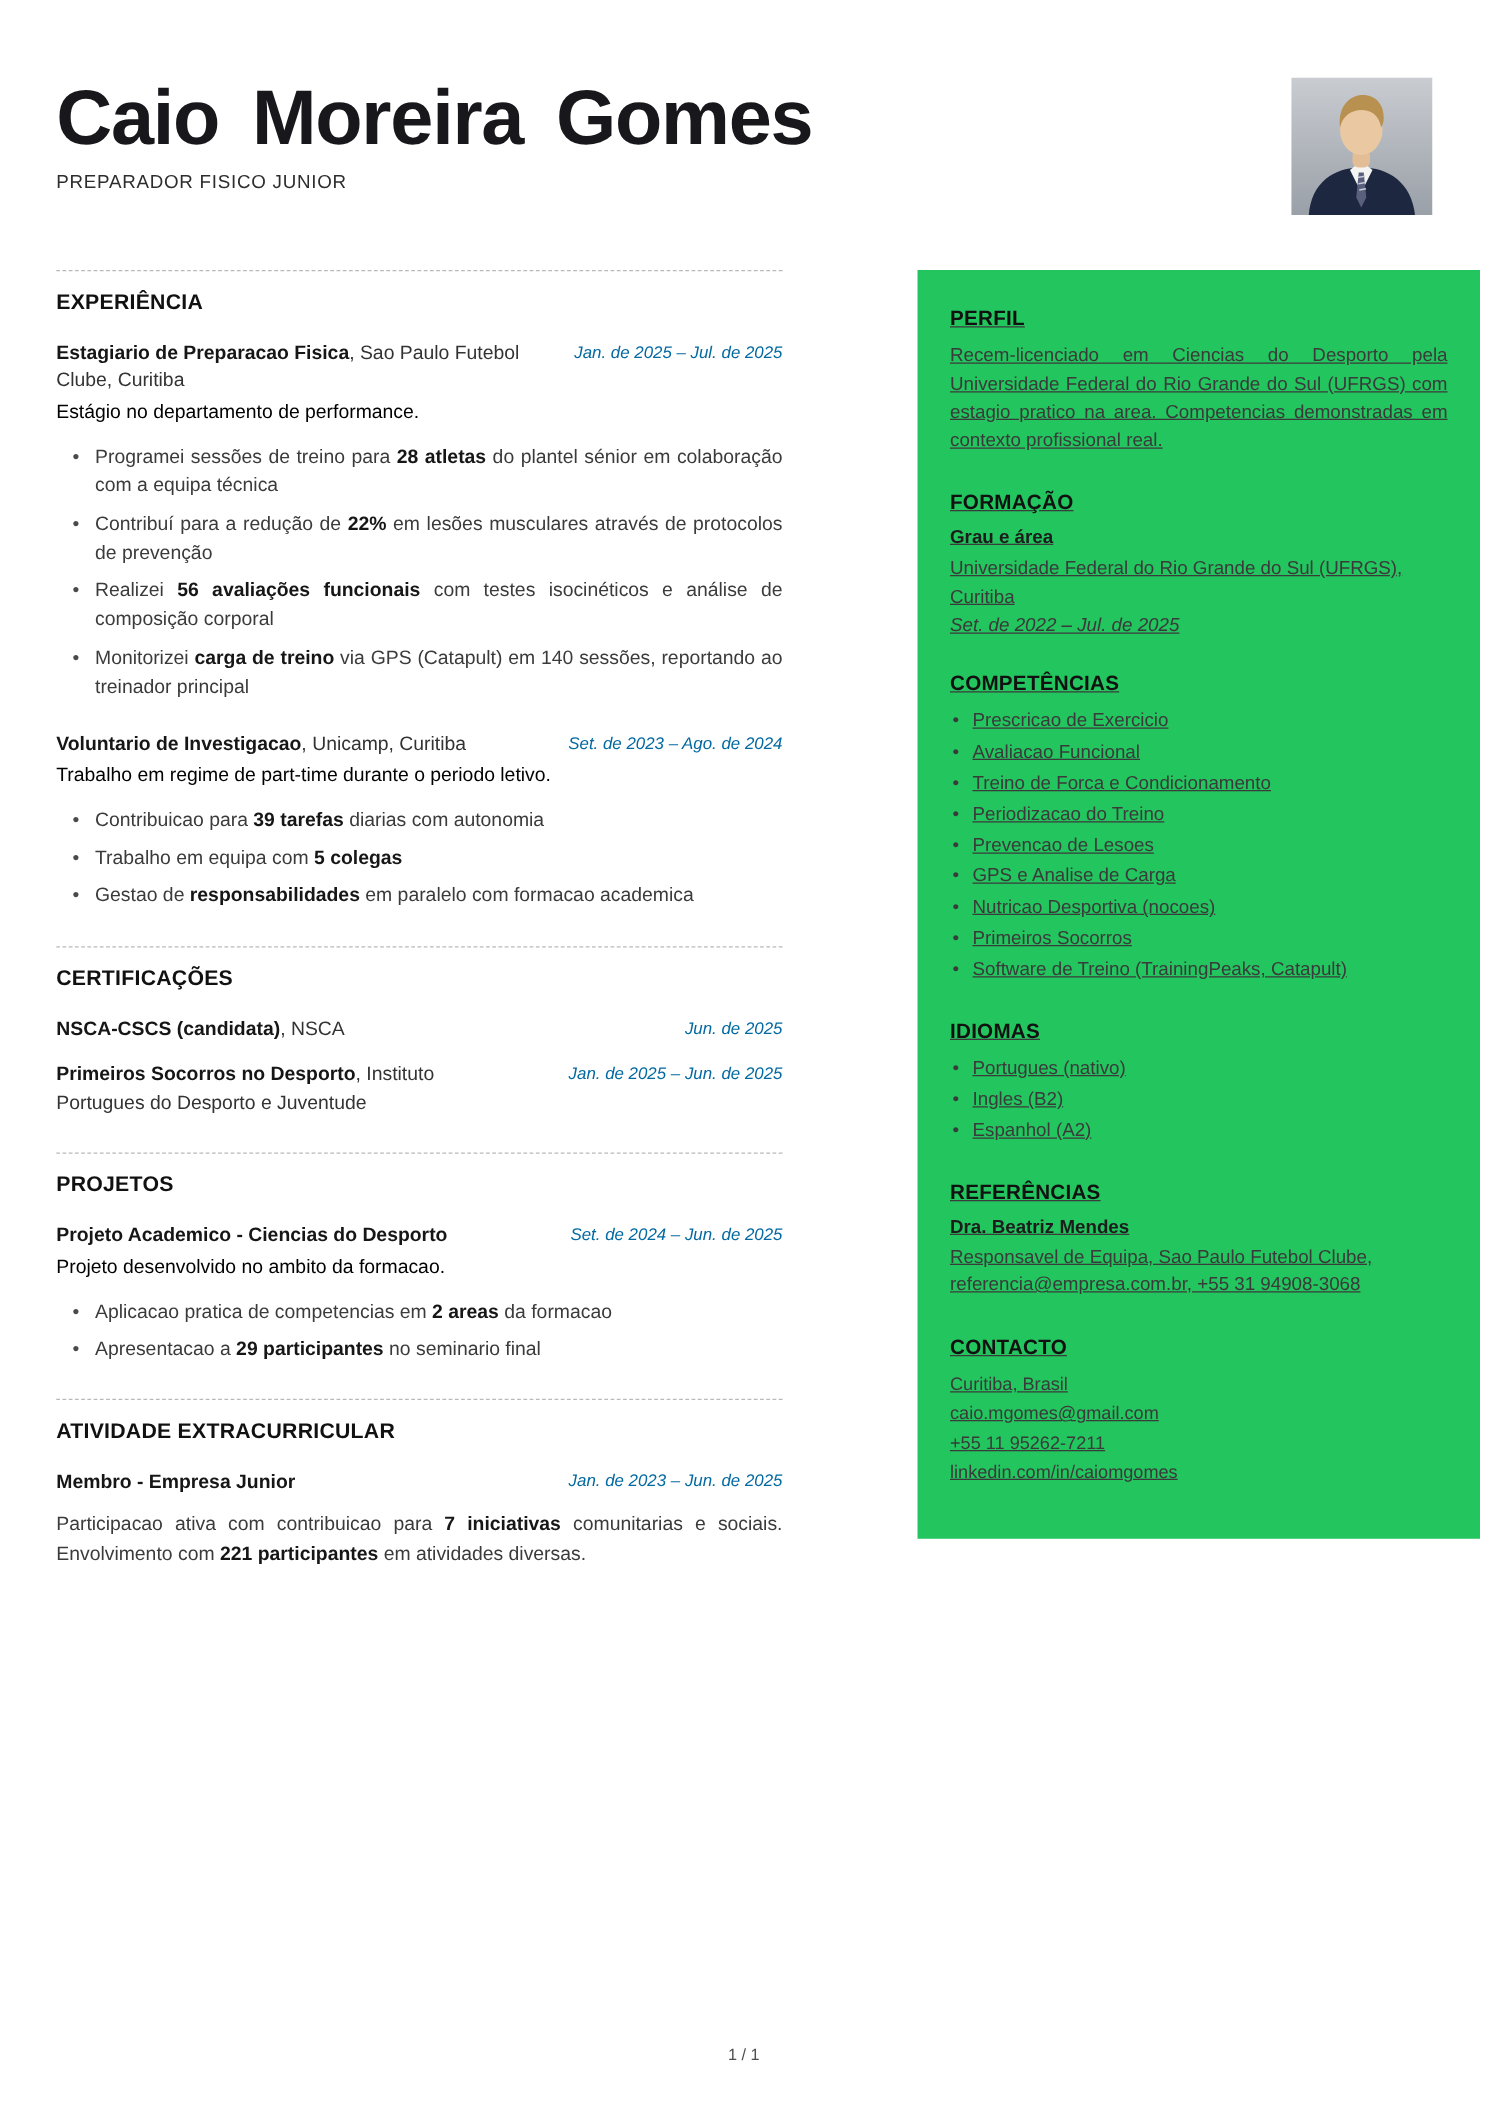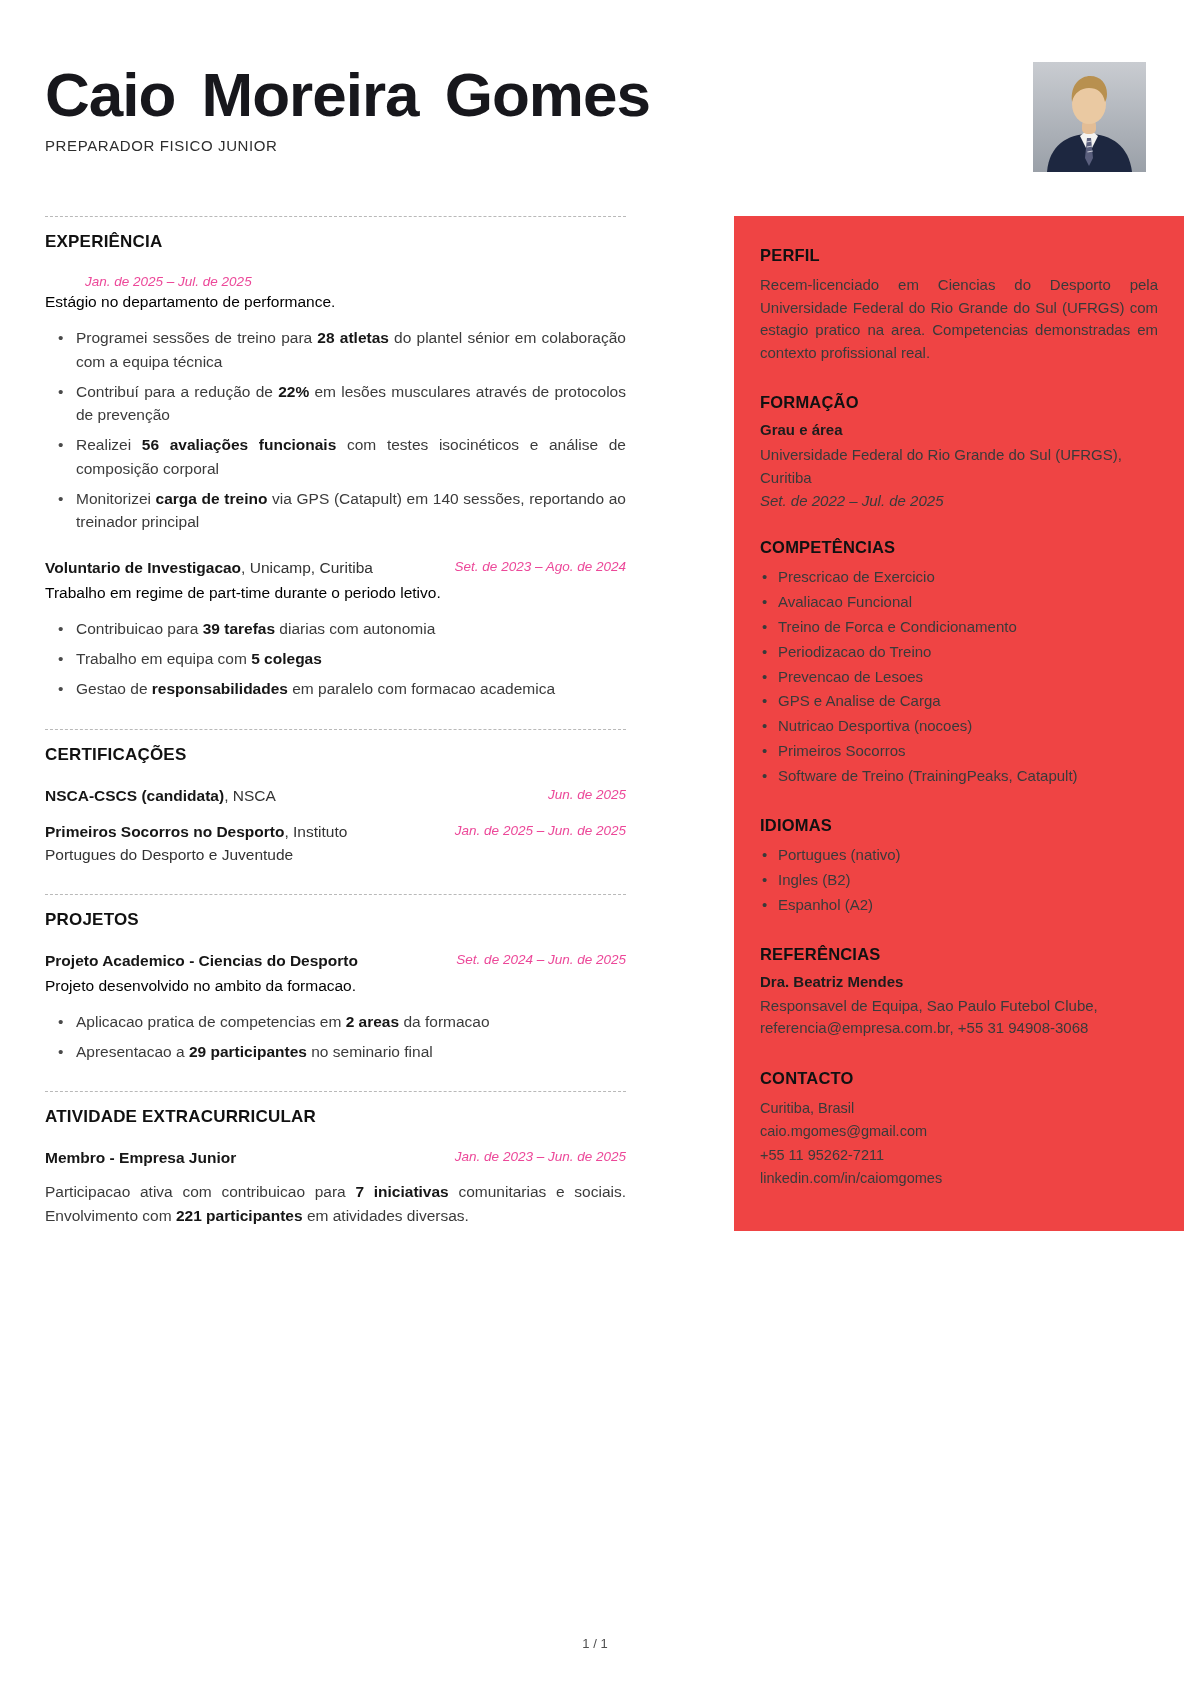--- a/index.html
+++ b/index.html
@@ -17,31 +17,31 @@
   .name {
     font-size: 62px; font-weight: bold; color: #17171c;
     letter-spacing: -1px; word-spacing: 10px; line-height: 1.05;
   }
   .subtitle { margin-top: 10px; font-size: 15px; letter-spacing: .6px; color: #2d2d2d; }
   .photo { width: 113px; height: 110px; flex: 0 0 auto; margin-right: 2px; }
   .photo svg { display: block; }
   
   .columns { display: flex; margin-top: 44px; align-items: flex-start; gap: 36px; }
   .col-left { width: 581px; flex: 0 0 581px; }
-  .col-right { width: 450px; flex: 0 0 450px; margin-left: 72px; background: #ef4444; padding: 30px 26px 26px 26px; }
+  .col-right { width: 450px; flex: 0 0 450px; margin-left: 72px; background: #22c55e; padding: 30px 26px 26px 26px; text-decoration: underline; }
   
   .rule { border-top: 1px dashed #b9b9b9; height: 0; margin-bottom: 15px; }
   .sec { margin-bottom: 28px; }
   .sec h2 { font-size: 17px; font-weight: bold; color: #111; letter-spacing: .2px; margin-bottom: 20px; }
   .entry { margin-bottom: 24px; }
   .entry:last-child { margin-bottom: 0; }
   .entry-head { display: flex; align-items: flex-start; }
   .entry-title { flex: 1 1 auto; font-size: 15.5px; line-height: 1.45; color: #333; }
   .entry-title strong { color: #161616; }
-  .entry-date { flex: 0 0 auto; margin-left: 40px; font-size: 13.5px; font-style: italic; color: #ec4899; white-space: nowrap; padding-top: 2px; }
+  .entry-date { flex: 0 0 auto; margin-left: 40px; font-size: 13.5px; font-style: italic; color: #0369a1; white-space: nowrap; padding-top: 2px; }
   .entry-summary { font-size: 15.5px; line-height: 1.5; color: #000000; margin-top: 1px; }
   .bullets { list-style: none; margin-top: 13px; }
   .bullets li {
     position: relative; padding-left: 31px; margin-bottom: 7px;
     font-size: 15.5px; line-height: 1.5; text-align: justify; color: #3b3b3b;
   }
   .bullets li::before { content: "•"; position: absolute; left: 13px; top: 0; color: #4a4a4a; }
   .bullets strong, .para strong { color: #161616; }
   .para { font-size: 15.5px; line-height: 1.55; text-align: justify; color: #3b3b3b; margin-top: 10px; }
   
@@ -100,20 +100,21 @@
   <div class="columns">
 
     <div class="col-left">
 
       <div class="sec">
         <div class="rule"></div>
         <h2>EXPERIÊNCIA</h2>
 
         <div class="entry">
           <div class="entry-head">
+            <div class="entry-title"><strong>Estagiario de Preparacao Fisica</strong><span>, Sao Paulo Futebol Clube, Curitiba</span></div>
             <div class="entry-date">Jan. de 2025 – Jul. de 2025</div>
           </div>
           <p class="entry-summary">Estágio no departamento de performance.</p>
           <ul class="bullets">
             <li><span>Programei sessões de treino para </span><strong>28 atletas</strong><span> do plantel sénior em colaboração com a equipa técnica</span></li>
             <li><span>Contribuí para a redução de </span><strong>22%</strong><span> em lesões musculares através de protocolos de prevenção</span></li>
             <li><span>Realizei </span><strong>56 avaliações funcionais</strong><span> com testes isocinéticos e análise de composição corporal</span></li>
             <li><span>Monitorizei </span><strong>carga de treino</strong><span> via GPS (Catapult) em 140 sessões, reportando ao treinador principal</span></li>
           </ul>
         </div>

